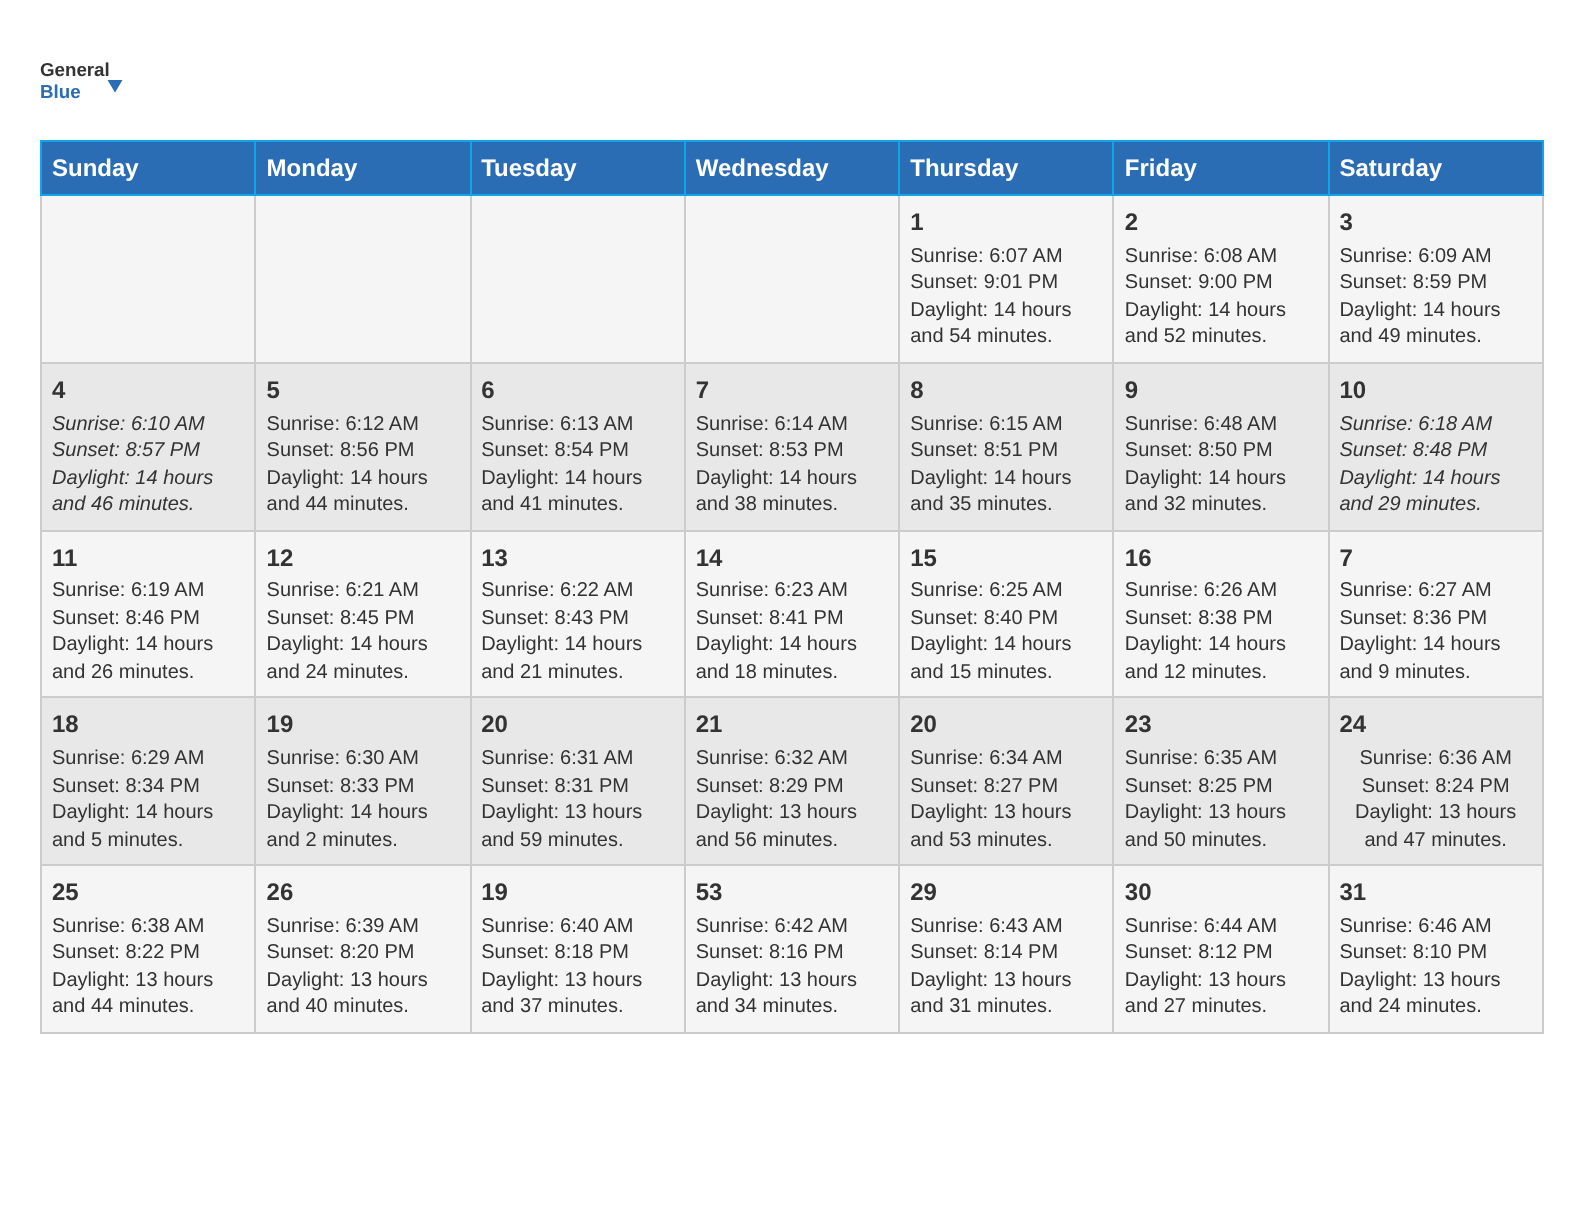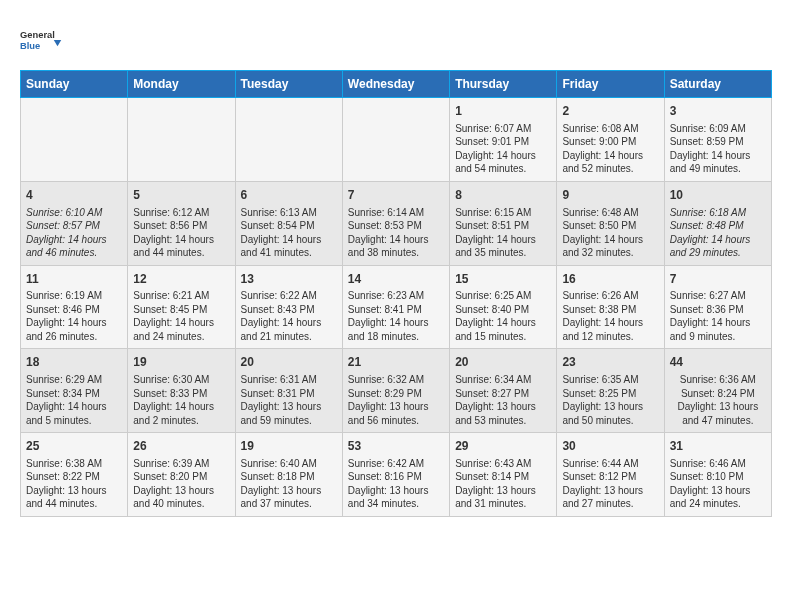--- a/index.html
+++ b/index.html
@@ -251,21 +251,21 @@
 Sunset: 8:27 PM
 Daylight: 13 hours and 53 minutes.</div>
         </td>
         <td>
           <div class="day-number">23</div>
           <div class="day-info" style="white-space: pre-line;">Sunrise: 6:35 AM
 Sunset: 8:25 PM
 Daylight: 13 hours and 50 minutes.</div>
         </td>
         <td>
-          <div class="day-number">44</div>
+          <div class="day-number">24</div>
           <div class="day-info" style="white-space: pre-line; text-align: center;">Sunrise: 6:36 AM
 Sunset: 8:24 PM
 Daylight: 13 hours and 47 minutes.</div>
         </td>
       </tr>
       <tr>
         <td>
           <div class="day-number">25</div>
           <div class="day-info" style="white-space: pre-line;">Sunrise: 6:38 AM
 Sunset: 8:22 PM

